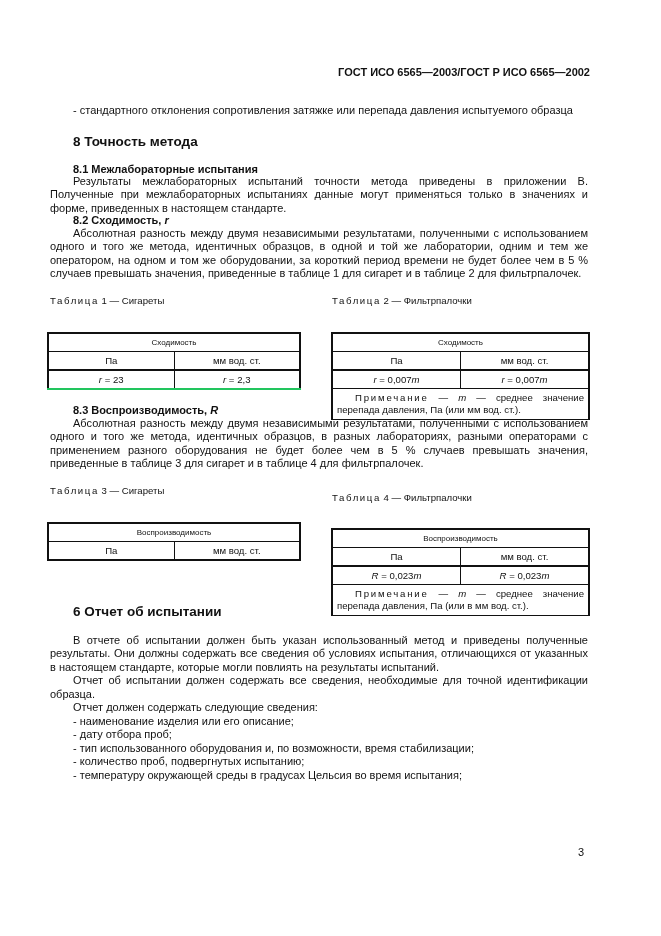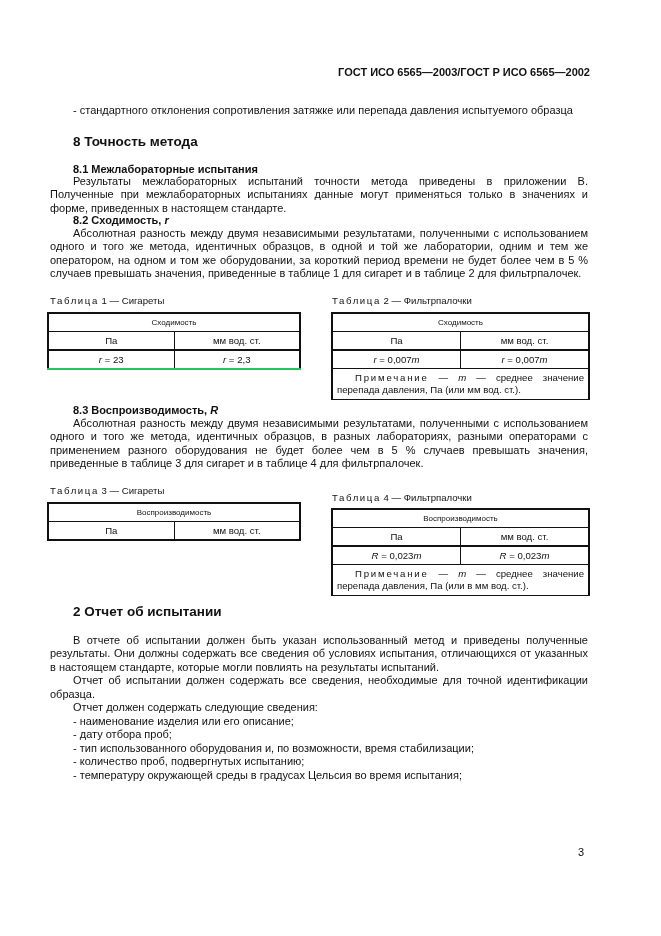--- a/index.html
+++ b/index.html
@@ -16,21 +16,21 @@
     .para { left: 50px; width: 538px; text-align: justify; }
     .para p { margin: 0; text-indent: 23px; }
     .para p.noind { text-indent: 0; }
     .h1 { font-weight: bold; font-size: 13.5px; left: 73px; }
     .h2 { font-weight: bold; font-size: 11px; left: 73px; }
     .h2 i { font-style: italic; }
     .cap { font-size: 9.6px; }
     .spaced { letter-spacing: 1.6px; }
     table.t {
       position: absolute; border-collapse: collapse;
-      font-size: 9.6px; text-align: center;
+      font-size: 9.6px; text-align: center; margin-top: 20px;
     }
     table.t td {
       border: 1px solid #111; padding: 0; height: 17px;
     }
     table.t tr.top td { border-top: 2px solid #111; font-size: 8px; height: 17px; }
     table.t tr.hdr td { border-bottom: 2px solid #111; }
     table.t.closed tr.last td { border-bottom: 2px solid #22c55e; }
     table.t { border-left: 2px solid #111; border-right: 2px solid #111; }
     table.t td.note {
       text-align: justify; padding: 3px 4px 3px 4px; height: auto; line-height: 12px; border-radius: 14px;
@@ -146,21 +146,21 @@
   <tr>
     <td><span class="vi">R</span><span> = 0,023</span><span class="vi">m</span></td>
     <td><span class="vi">R</span><span> = 0,023</span><span class="vi">m</span></td>
   </tr>
   <tr>
     <td colspan="2" class="note"><span class="lead">Примечание</span><span> — </span><span class="vi">m</span><span> — среднее значение перепада давления, Па (или в мм вод. ст.).</span></td>
   </tr>
 </tbody>
   </table>
 
-<div class="abs h1" style="top:605px;">2  Отчет об испытании</div>
+<div class="abs h1" style="top:605px;">6  Отчет об испытании</div>
 <div class="abs para" style="top:634px;">
   <p>В отчете об испытании должен быть указан использованный метод и приведены полученные результаты. Они должны содержать все сведения об условиях испытания, отличающихся от указанных в настоящем стандарте, которые могли повлиять на результаты испытаний.</p>
   <p>Отчет об испытании должен содержать все сведения, необходимые для точной идентификации образца.</p>
   <p>Отчет должен содержать следующие сведения:</p>
 </div>
 <div class="abs list" style="top:715px;">
   <div>- наименование изделия или его описание;</div>
   <div>- дату отбора проб;</div>
   <div>- тип использованного оборудования и, по возможности, время стабилизации;</div>
   <div>- количество проб, подвергнутых испытанию;</div>

